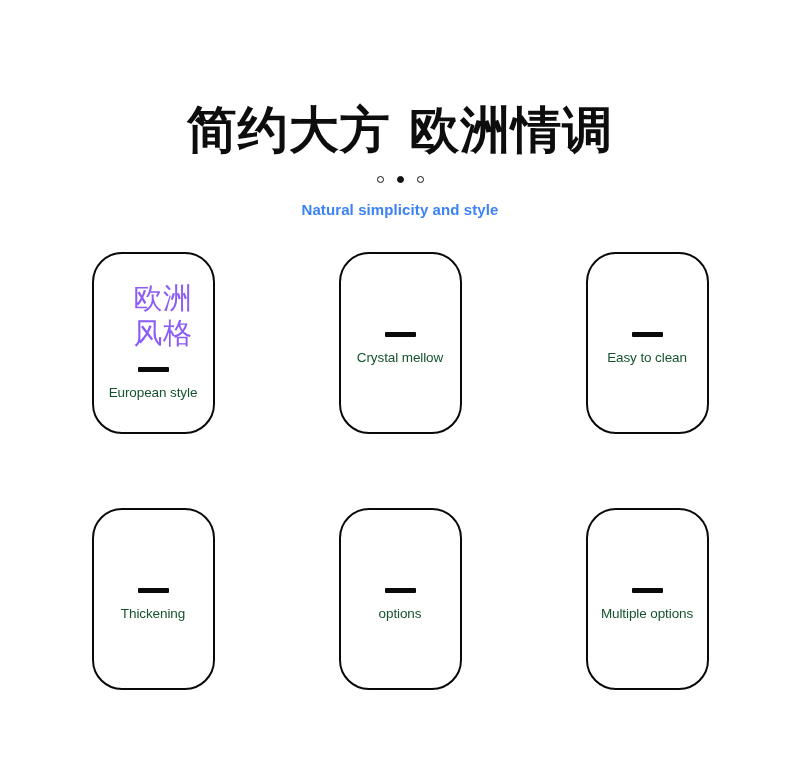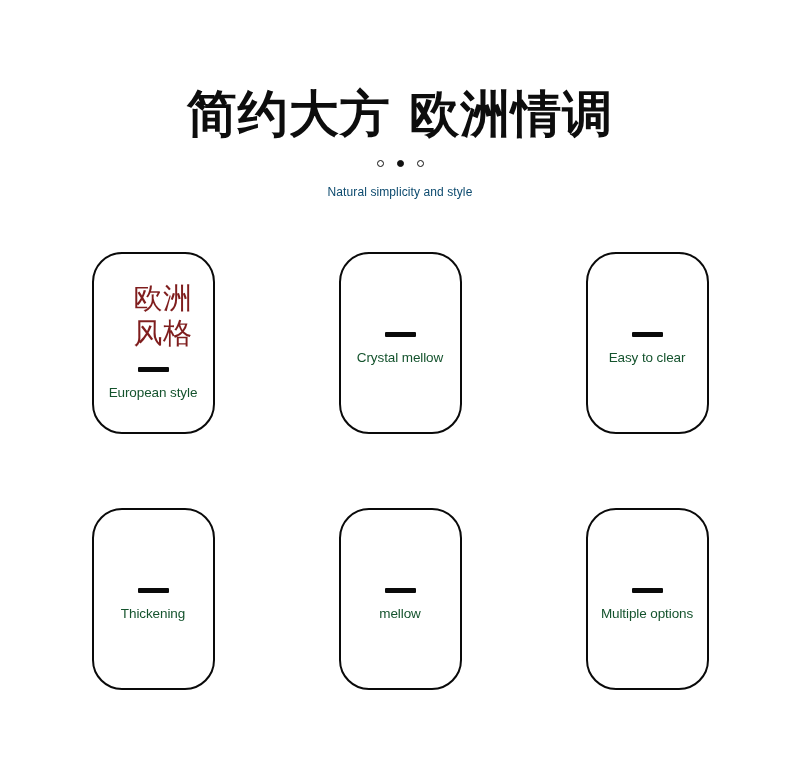--- a/index.html
+++ b/index.html
@@ -29,21 +29,21 @@
     padding-top: 88px;
   }
 
   .main-title {
     font-family: "DejaVu Sans", "Liberation Sans", sans-serif;
     font-size: 50px;
     font-weight: 700;
     letter-spacing: 1px;
     line-height: 1.05;
     color: #0d0d0d;
-    margin: 0;
+    margin: 16px;
     white-space: pre;
   }
 
   .dots {
     margin-top: 17px;
     display: flex;
     justify-content: center;
     align-items: center;
     gap: 13px;
     height: 12px;
@@ -57,24 +57,24 @@
     background: transparent;
   }
   .dot.filled {
     background: #111111;
     border-color: #111111;
   }
 
   .subtitle {
     margin: 0;
     padding-top: 15px;
-    font-size: 12px;
-    font-weight: 400;
+    font-size: 15px;
+    font-weight: 700;
     letter-spacing: 0.1px;
-    color: #0c4a6e;
+    color: #3b82f6;
   }
 
   
   .grid {
     position: absolute;
     top: 252px;
     left: 0;
     width: 800px;
     display: flex;
     flex-direction: column;
@@ -99,21 +99,21 @@
     align-items: center;
     justify-content: center;
     padding: 4px 2px 8px 2px;
   }
 
   .card-cn {
     font-family: "DejaVu Sans", "Liberation Sans", sans-serif;
     font-size: 29px;
     font-weight: 400;
     line-height: 1.22;
-    color: #7f1d1d;
+    color: #8b5cf6;
     text-align: center;
     letter-spacing: 0.5px;
     white-space: pre-line;
     margin-left: 20px;
   }
 
   .card-divider {
     width: 31px;
     height: 5px;
     background: #0a0a0a;
@@ -160,35 +160,35 @@
         <div class="card-en">European style</div>
       </div>
 
       <div class="card">
         <div class="card-divider"></div>
         <div class="card-en">Crystal mellow</div>
       </div>
 
       <div class="card">
         <div class="card-divider"></div>
-        <div class="card-en">Easy to clear</div>
+        <div class="card-en">Easy to clean</div>
       </div>
 
     </div>
 
     <div class="grid-row">
 
       <div class="card">
         <div class="card-divider"></div>
         <div class="card-en">Thickening</div>
       </div>
 
       <div class="card">
         <div class="card-divider"></div>
-        <div class="card-en">mellow</div>
+        <div class="card-en">options</div>
       </div>
 
       <div class="card">
         <div class="card-divider"></div>
         <div class="card-en">Multiple options</div>
       </div>
 
     </div>
 
   </div>

